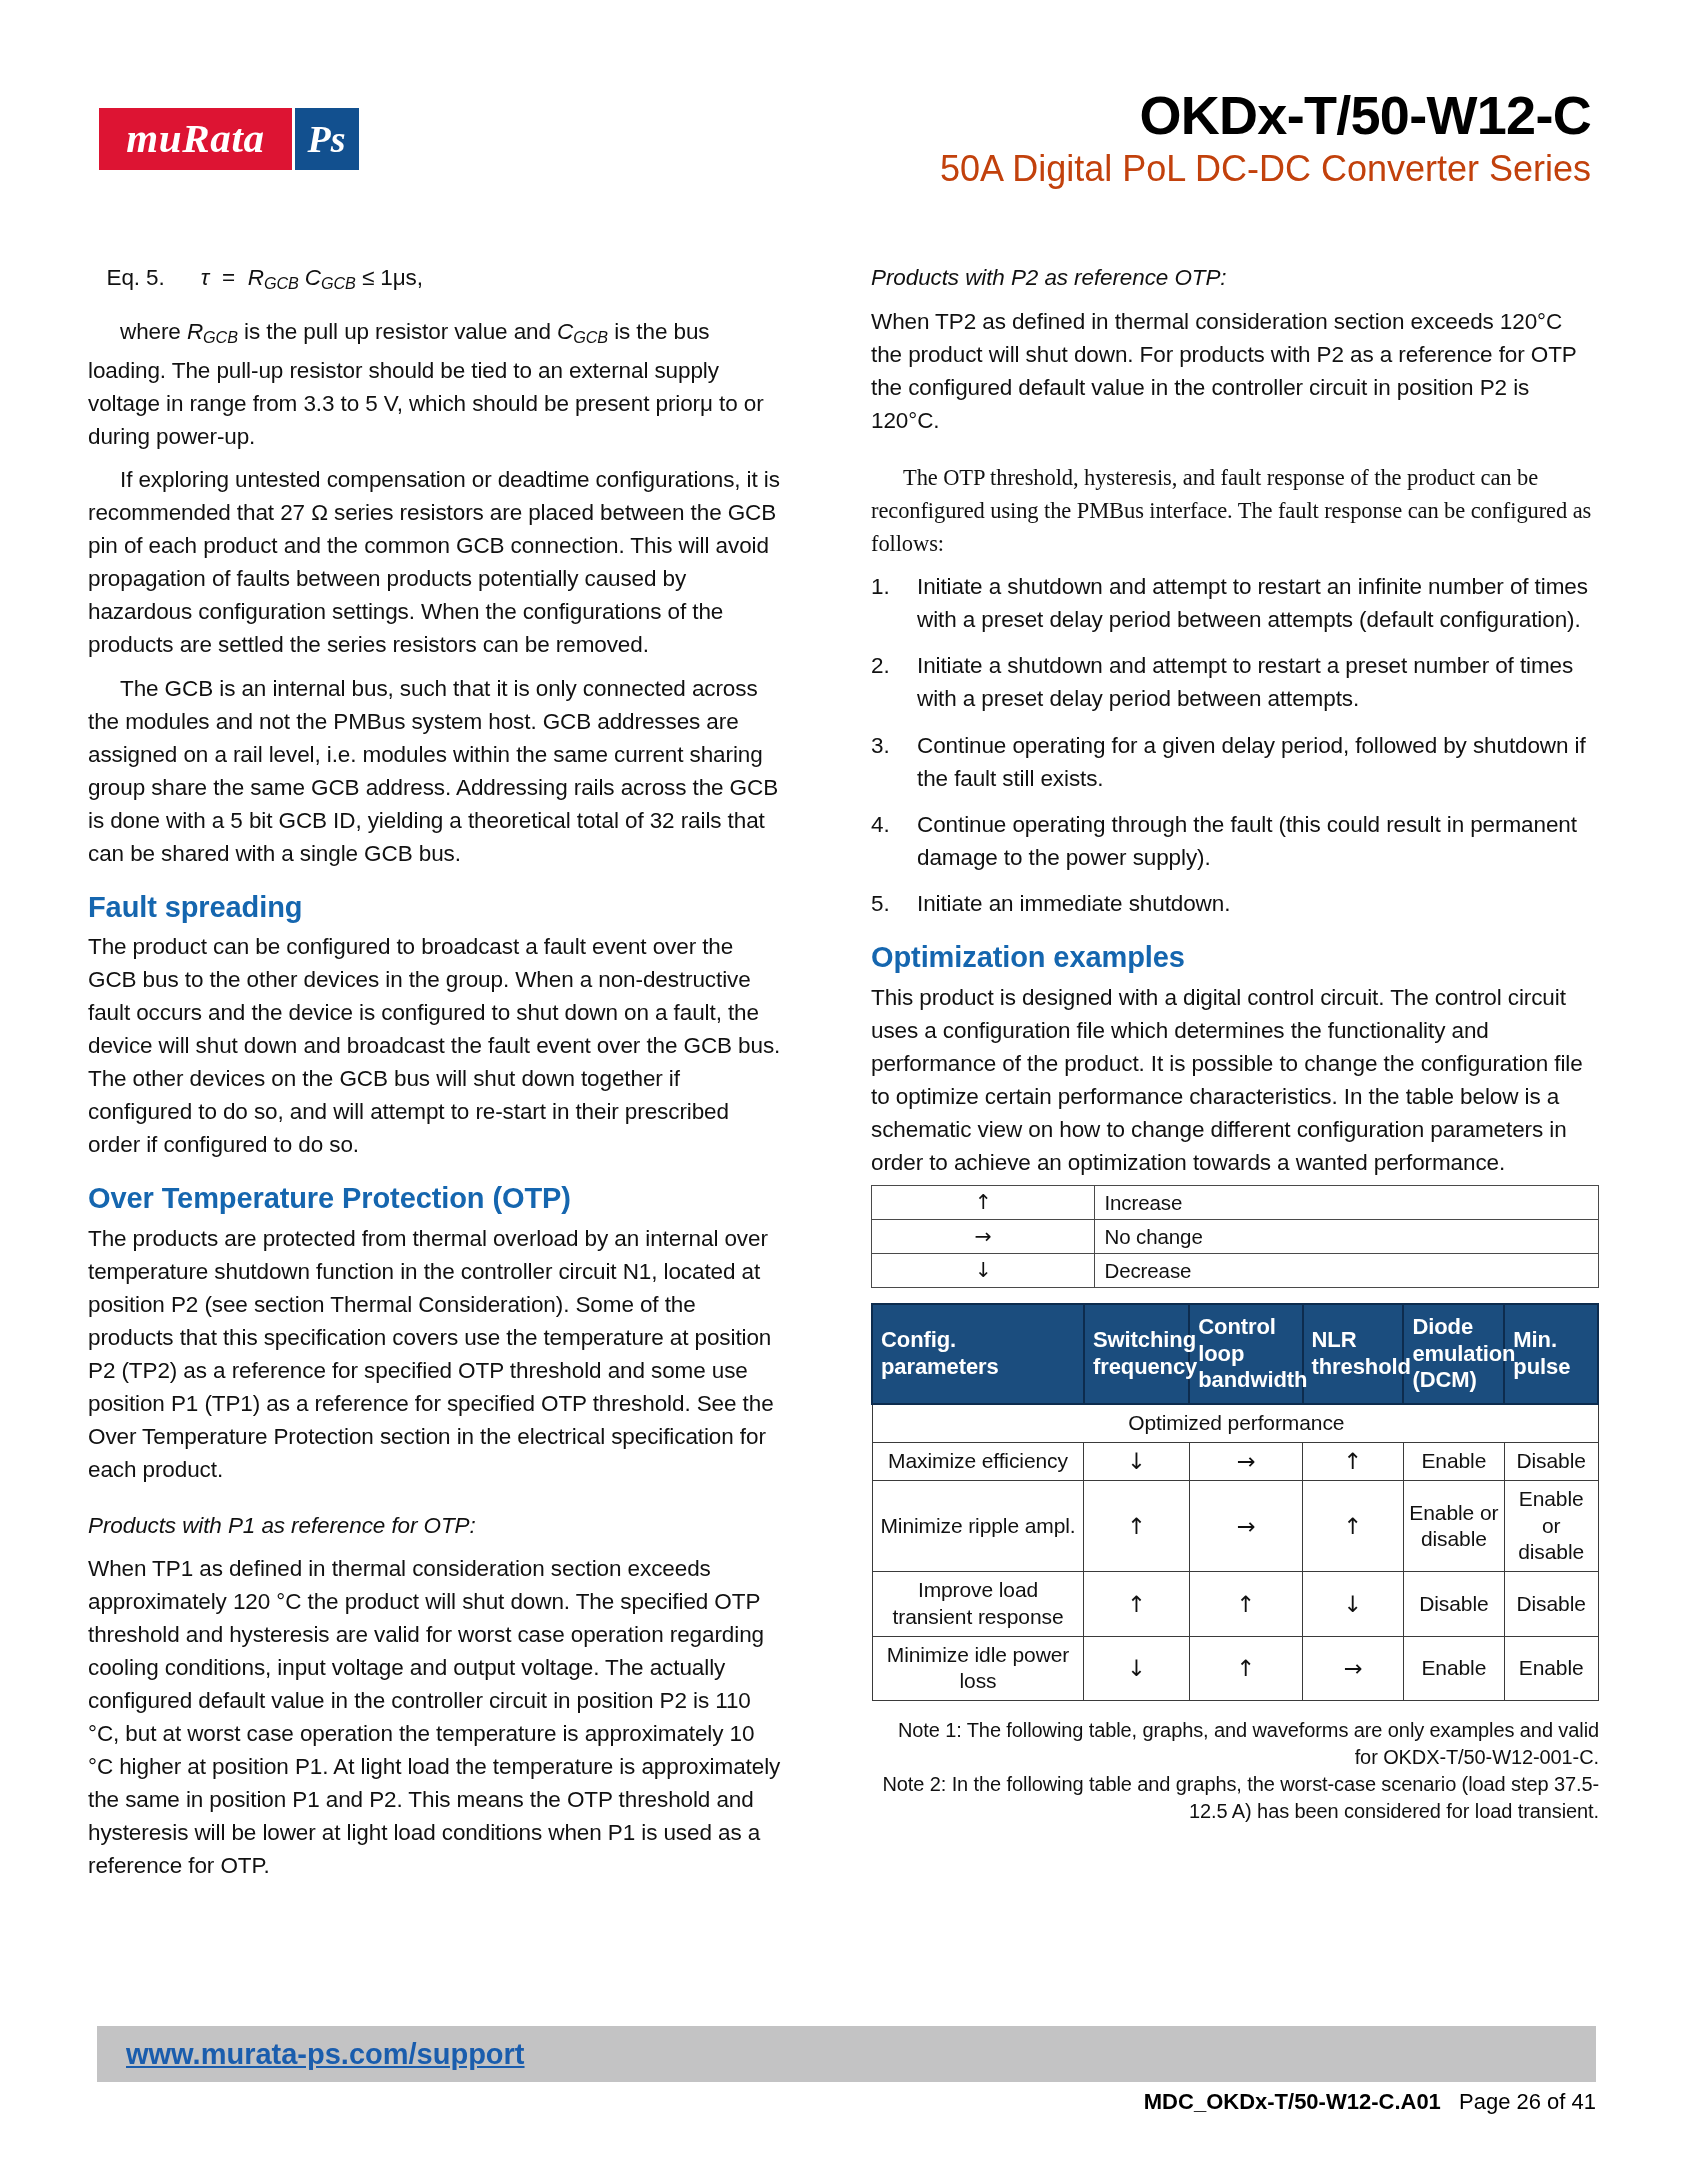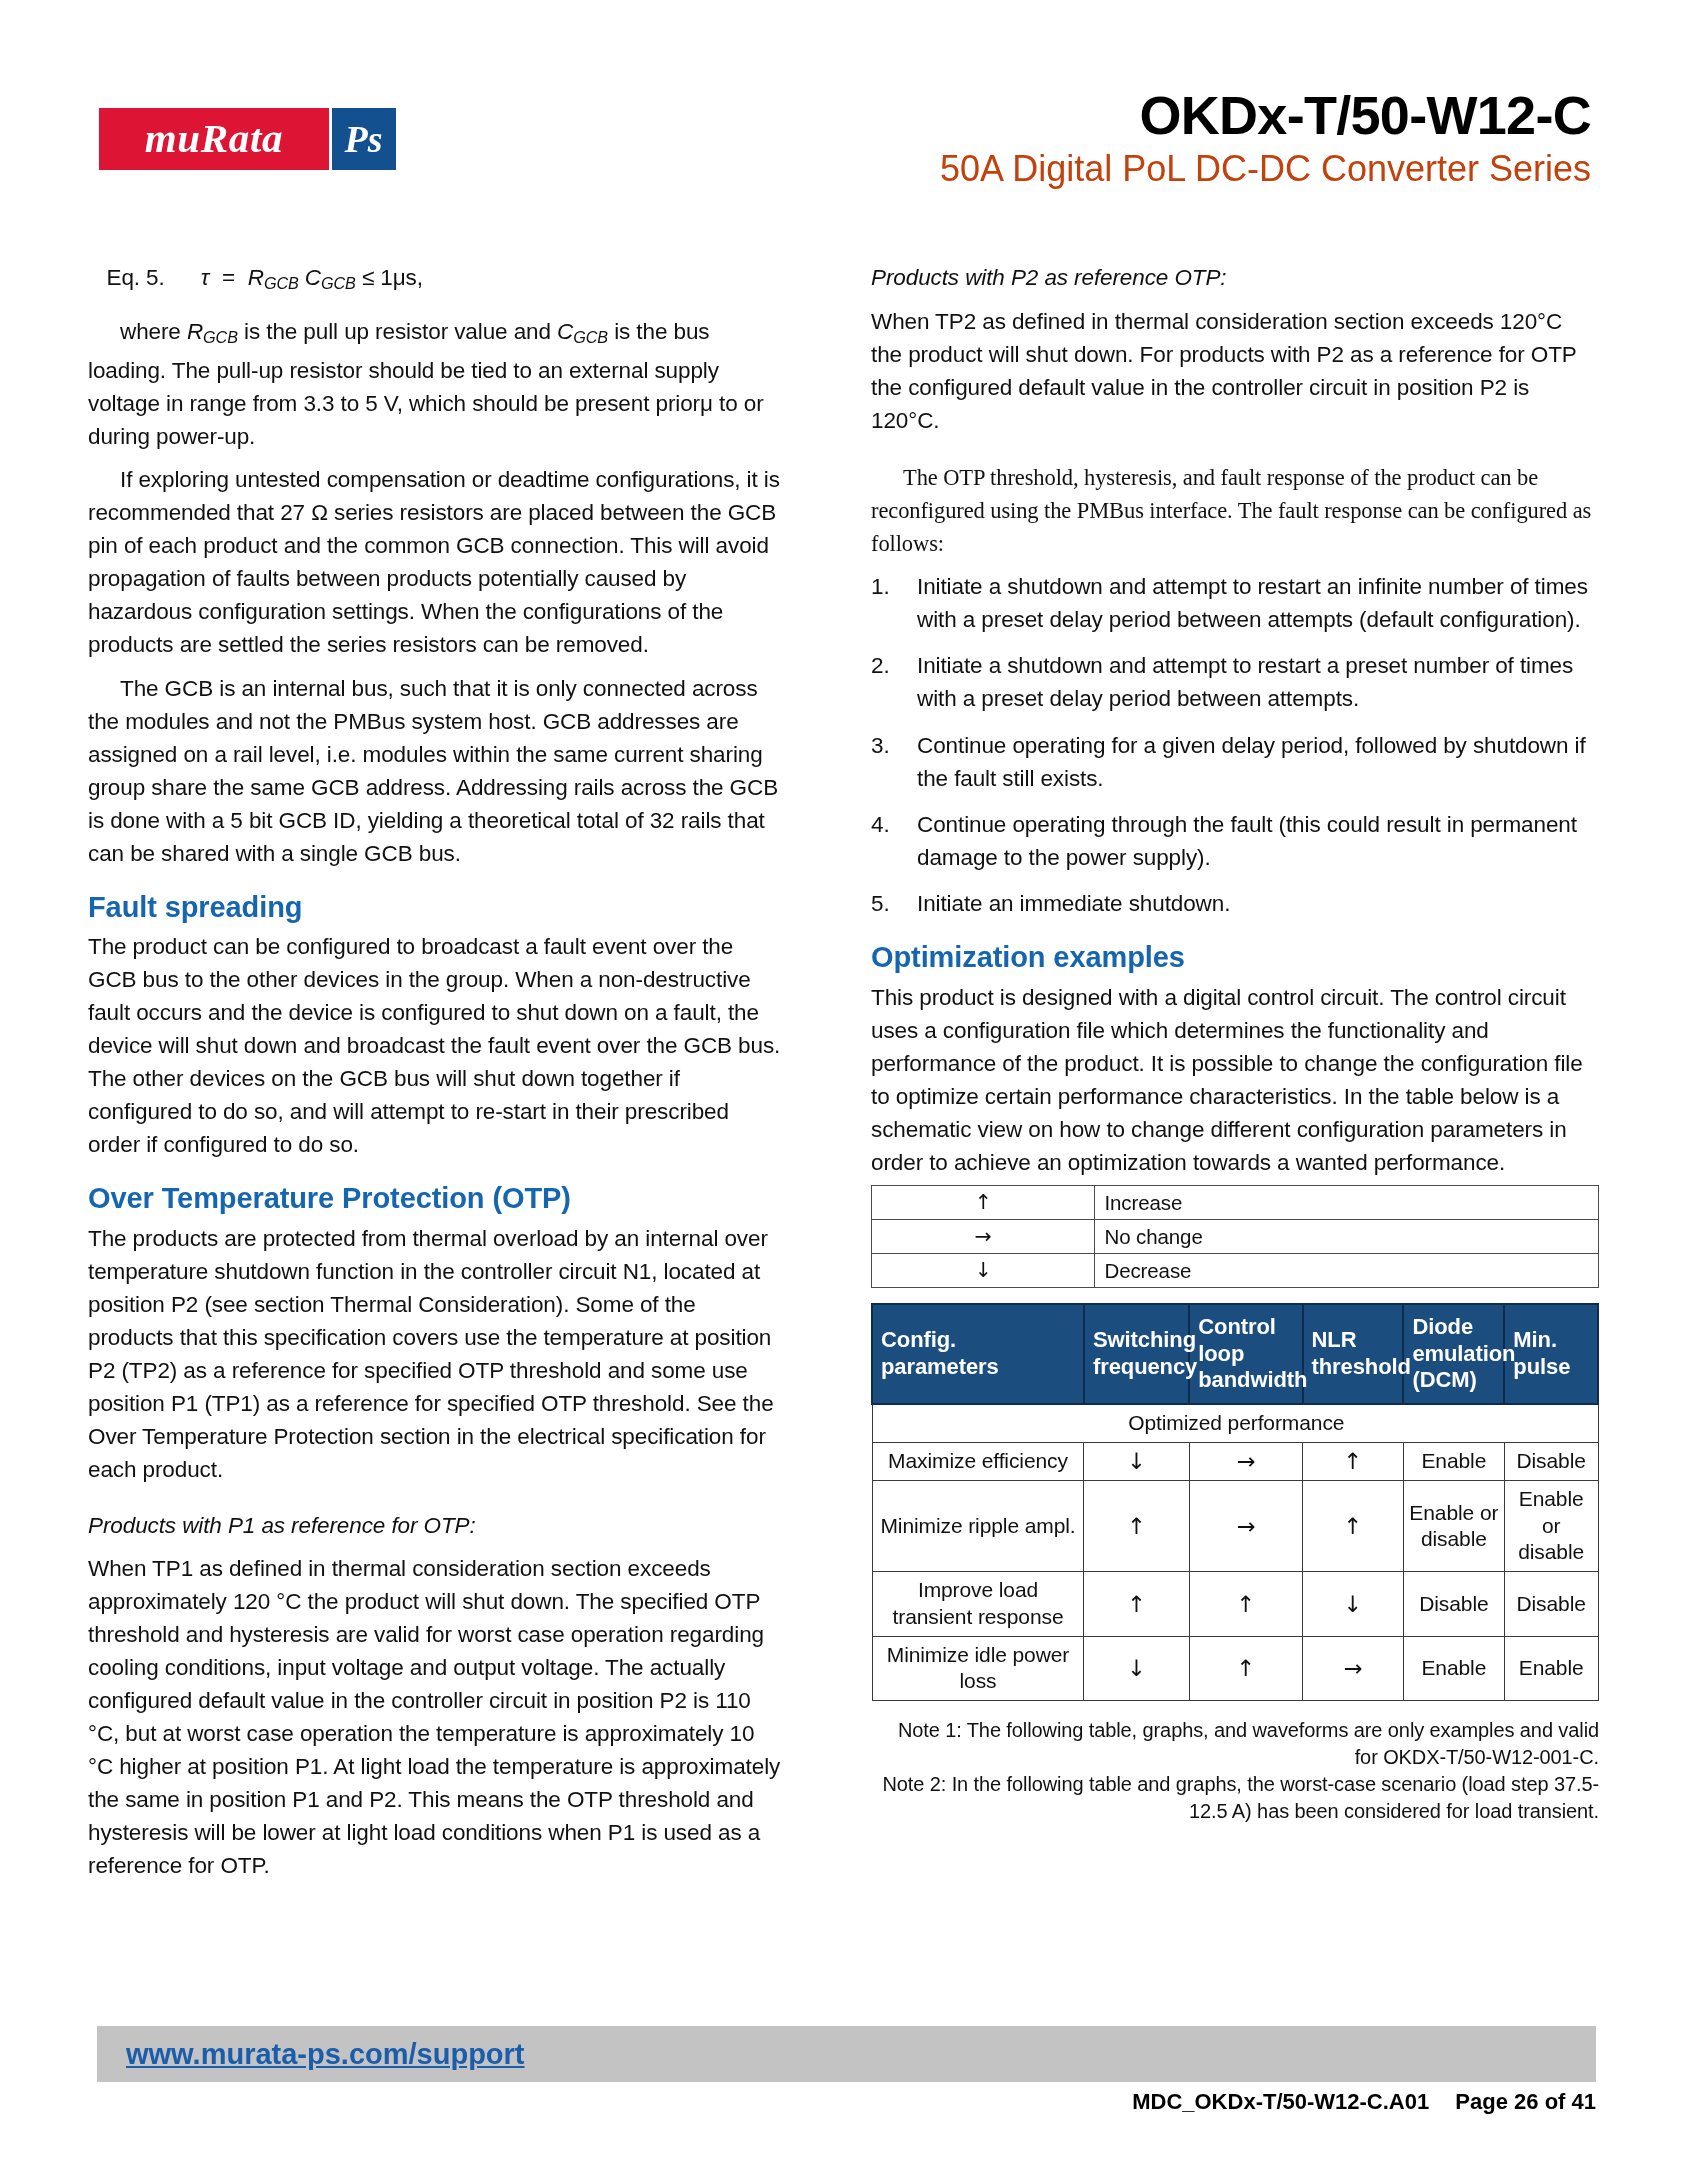--- a/index.html
+++ b/index.html
@@ -1,21 +1,21 @@
 <!DOCTYPE html>
 <html style="font-size:10.6px"><head>
 <meta charset="utf-8">
 <style>
   html,body{margin:0;padding:0;background:#888;}
   .page{position:relative;width:1687px;height:2183px;background:#ffffff;
         font-family:"Liberation Sans","DejaVu Sans",sans-serif;color:#111;overflow:hidden;}
 
   
   .logo-row{position:absolute;left:99px;top:108px;display:flex;align-items:center;}
-  .logo-red{width:230px;height:62px;background:#dd1433;display:flex;align-items:center;justify-content:center;}
+  .logo-red{width:193px;height:62px;background:#dd1433;display:flex;align-items:center;justify-content:center;}
   .logo-red span{font-family:"Liberation Serif","DejaVu Serif",serif;font-style:italic;font-weight:bold;
                  color:#fff;font-size:41px;letter-spacing:0.7px;transform:translateY(-1.3px);}
   .logo-blue{width:64px;height:62px;background:#12508f;margin-left:2.6px;display:flex;align-items:center;justify-content:center;}
   .logo-blue span{font-family:"Liberation Serif","DejaVu Serif",serif;font-style:italic;font-weight:bold;
                   color:#fff;font-size:38px;}
   .company{margin-left:18.5px;font-size:38px;font-weight:bold;letter-spacing:-0.7px;color:#000;}
   .title-block{position:absolute;right:96px;top:85px;text-align:right;width:794px;}
   .doc-title{font-size:54px;font-weight:bold;letter-spacing:-0.7px;line-height:60px;color:#000;}
   .doc-subtitle{font-size:36px;line-height:41px;color:#c2410c;margin-top:2.6px;}
 
@@ -51,21 +51,21 @@
 
   .note{font-size:20px;line-height:27px;margin:0;}
   .notes{margin-top:16px;text-align:right;}
 
   
   .footer-bar{position:absolute;left:97px;top:2026px;width:1499px;height:56px;background:#c3c3c4;
               display:flex;align-items:center;}
   .support-link{margin-left:29px;font-size:29px;font-weight:bold;color:#1a5dad;text-decoration:underline;}
   .footer-ref{position:absolute;right:91px;top:2089px;font-size:22px;color:#000;}
   .footer-ref .doc{font-weight:bold;}
-  .footer-ref .pg{font-weight:bold;margin-left:20px;}
+  .footer-ref .pg{font-weight:normal;margin-left:12px;}
 </style>
 </head>
 <body>
 
 <div class="page">
 
   <div class="logo-row">
     <div class="logo-red">
       <span>muRata</span>
     </div>

